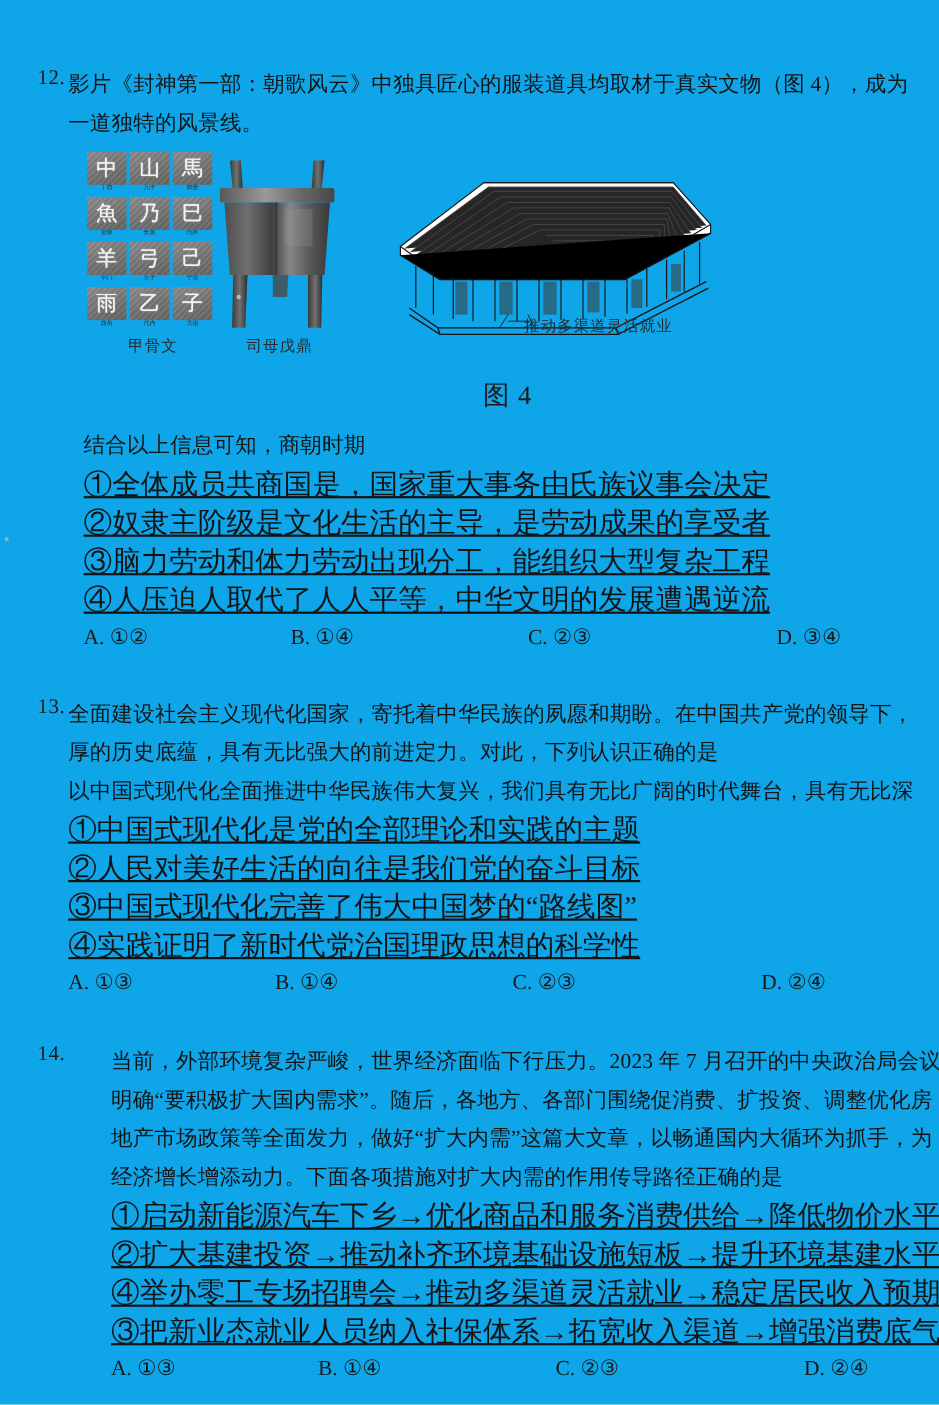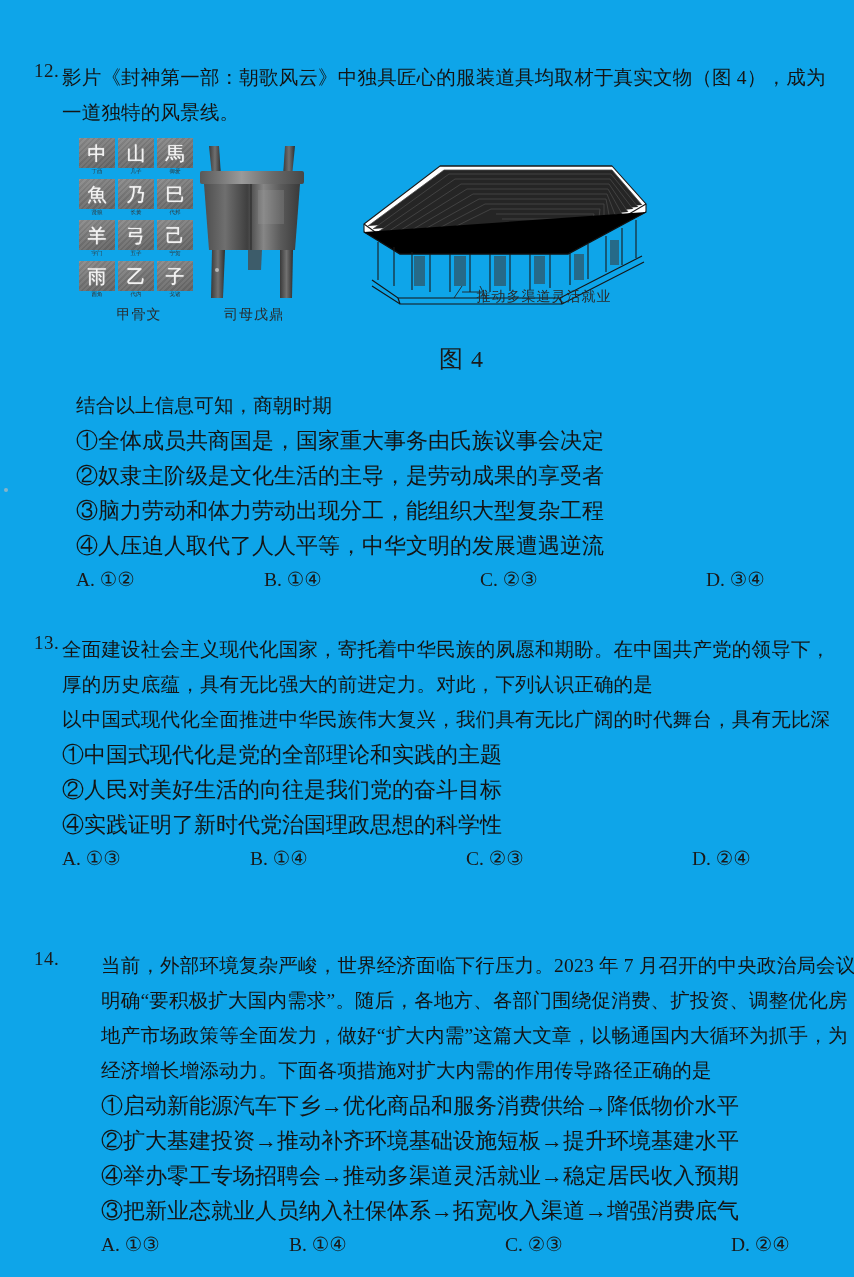--- a/index.html
+++ b/index.html
@@ -36,24 +36,25 @@
     margin-left: 28px;
   }
   .line {
     font-size: 19.5px;
     line-height: 35px;
     white-space: pre;
     letter-spacing: 0.2px;
     color: #141414;
   }
   .sub-line {
-    font-size: 22px;
+    font-size: 26px;
     line-height: 35px;
     white-space: pre;
     color: #141414;
+    text-decoration: underline;
   }
   
   .opt-row {
     display: block;
     position: relative;
     height: 34px;
     font-size: 19.5px;
     line-height: 34px;
   }
   .opt {
@@ -389,20 +390,21 @@
   </div>
 
   <div class="qblock" style="left:34px; top:632px; width:790px;">
     <div class="qnum">13.</div>
     <div class="qbody">
       <div class="line">全面建设社会主义现代化国家，寄托着中华民族的夙愿和期盼。在中国共产党的领导下，</div>
       <div class="line">厚的历史底蕴，具有无比强大的前进定力。对此，下列认识正确的是</div>
       <div class="line">以中国式现代化全面推进中华民族伟大复兴，我们具有无比广阔的时代舞台，具有无比深</div>
       <div class="sub-line">①中国式现代化是党的全部理论和实践的主题</div>
       <div class="sub-line">②人民对美好生活的向往是我们党的奋斗目标</div>
+      <div class="sub-line">③中国式现代化完善了伟大中国梦的“路线图”</div>
       <div class="sub-line">④实践证明了新时代党治国理政思想的科学性</div>
       <div class="opt-row">
         <span class="opt opt-a"><span>A.</span> <span>①③</span></span>
         <span class="opt opt-b"><span>B.</span> <span>①④</span></span>
         <span class="opt opt-c"><span>C.</span> <span>②③</span></span>
         <span class="opt opt-d"><span>D.</span> <span>②④</span></span>
       </div>
     </div>
   </div>
 

